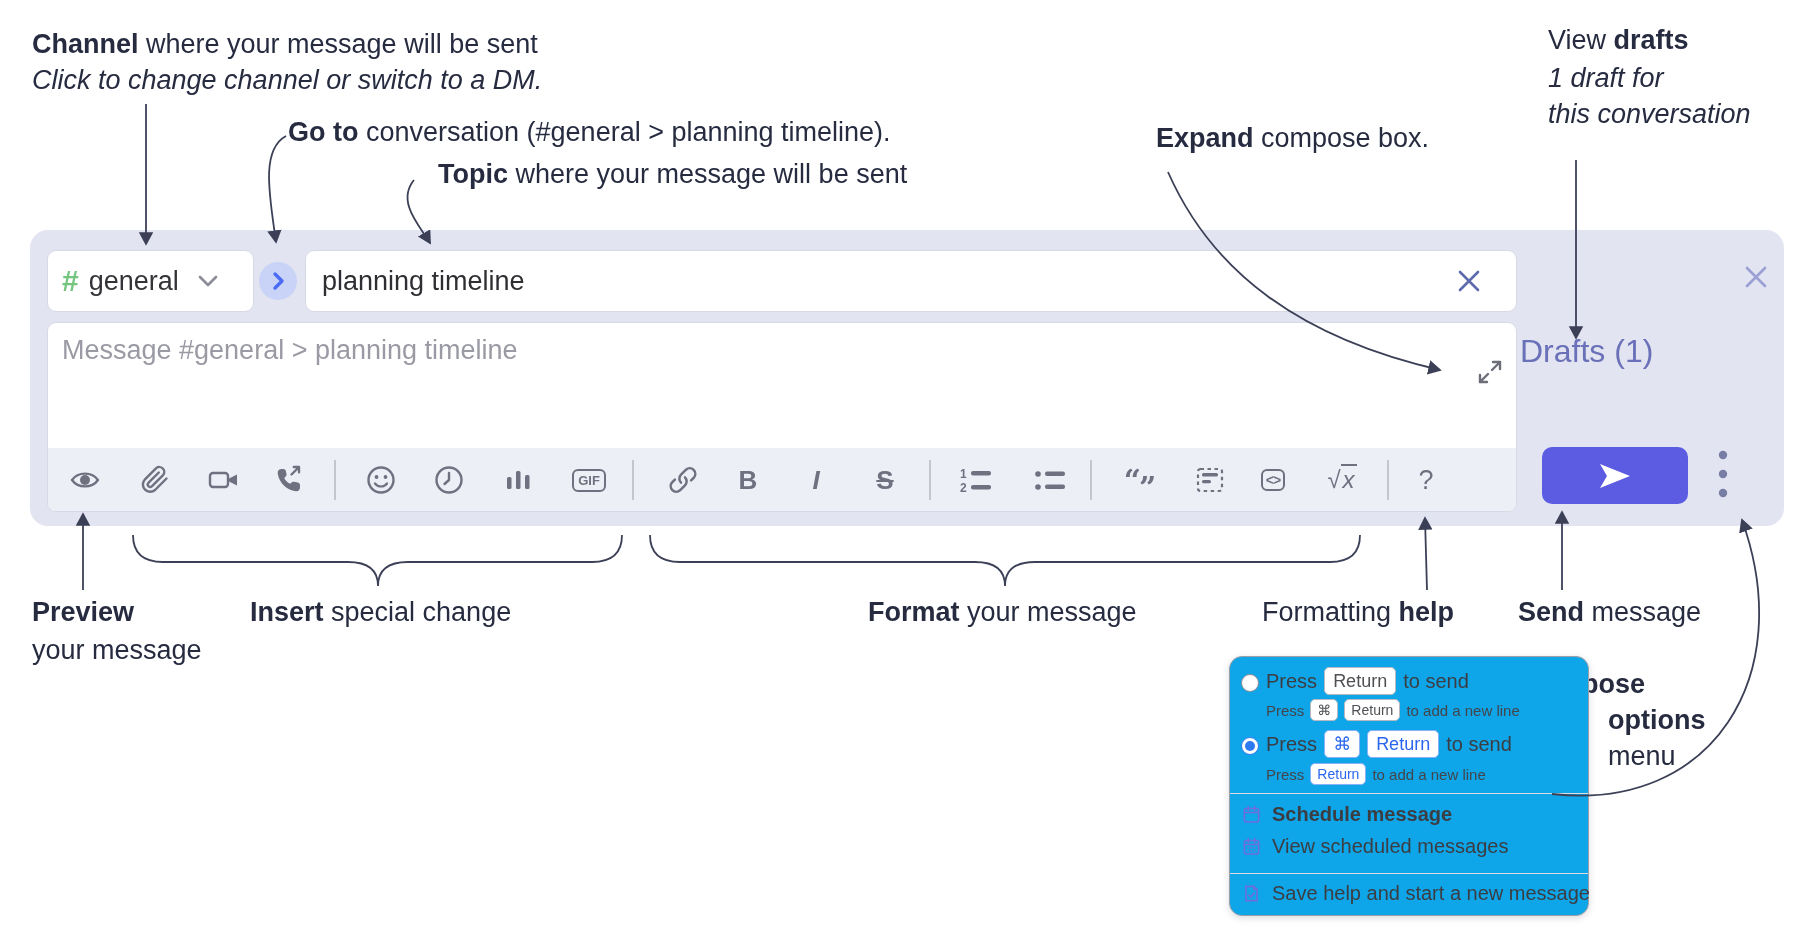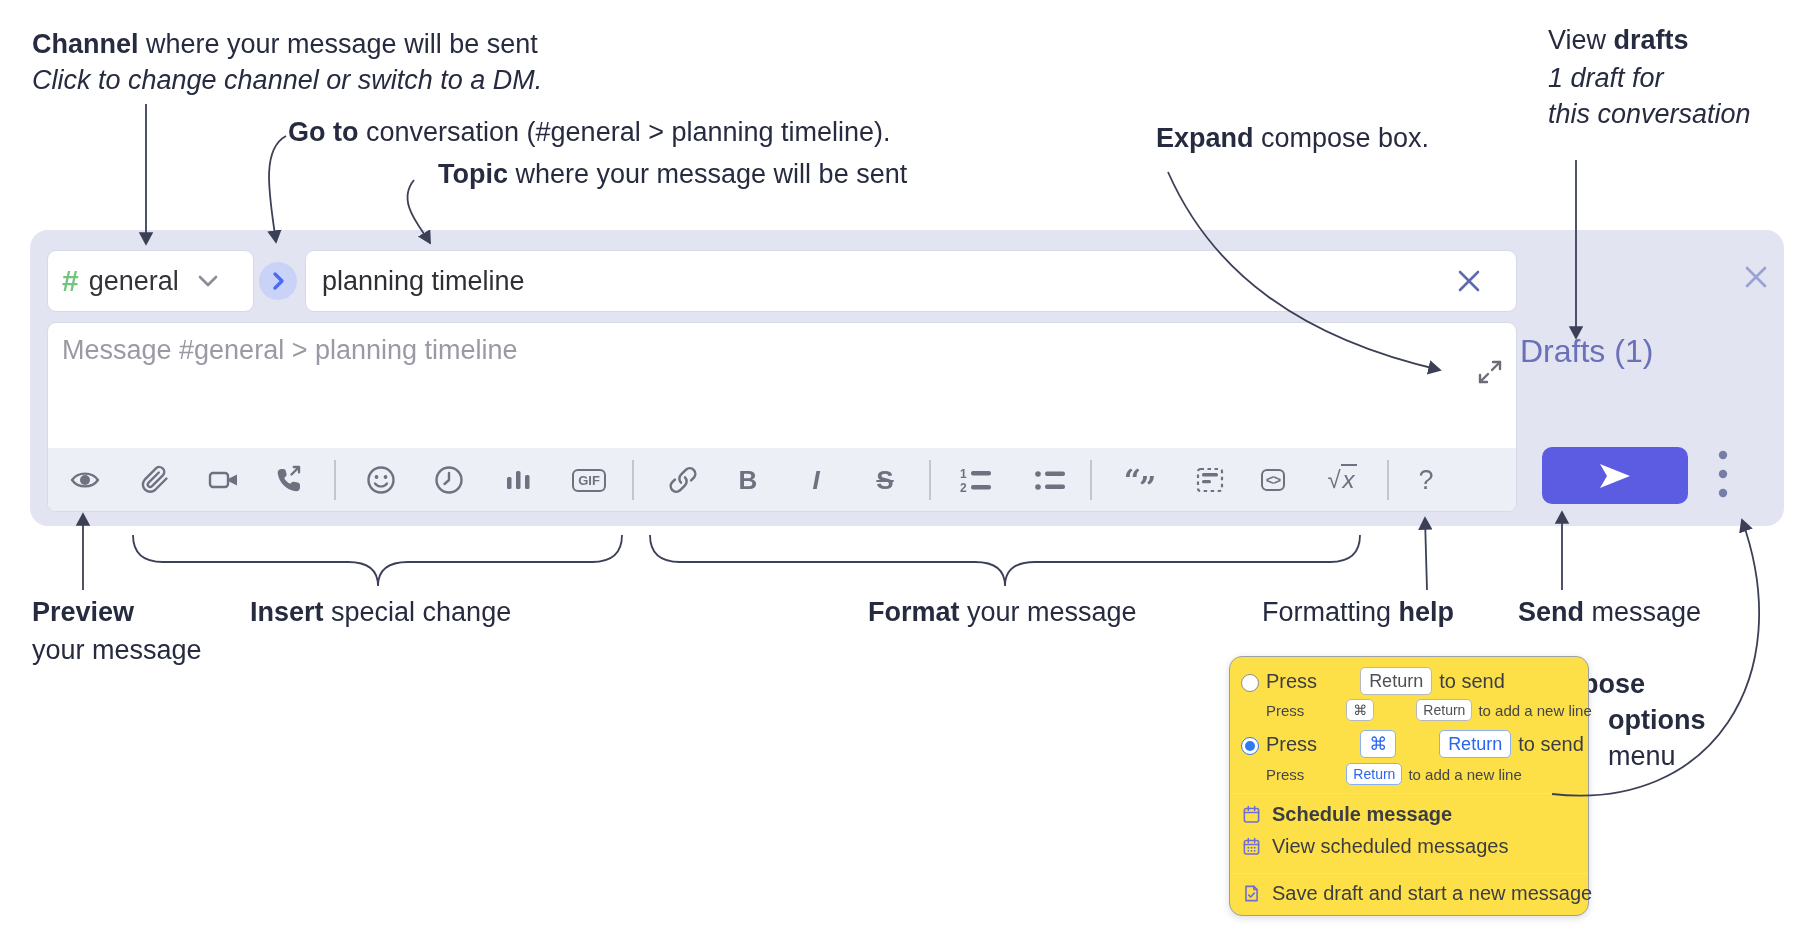--- a/index.html
+++ b/index.html
@@ -33,24 +33,24 @@
   .tlabel.strik{text-decoration:line-through;}
   .gifbox{border:2.5px solid #6f7180;border-radius:6px;font-size:13px;font-weight:700;color:#6f7180;padding:3px 4px;line-height:13px;}
   .codebox{border:2.5px solid #6f7180;border-radius:6px;font-size:14px;font-weight:700;color:#6f7180;padding:2px 3px;line-height:14px;letter-spacing:-1px;}
   .mathlbl{font-size:24px;color:#6f7180;}
   .mathlbl .mx{font-style:italic;border-top:2px solid #6f7180;padding:0 2px;}
   .qmark{font-size:27px;color:#6f7180;}
   .quotes{font-family:"DejaVu Serif",serif;font-weight:700;font-size:30px;color:#6f7180;letter-spacing:-2px;}
   .send-btn{position:absolute;left:1542px;top:447px;width:146px;height:57px;background:#5b5ce2;border:none;border-radius:10px;display:flex;align-items:center;justify-content:center;cursor:pointer;}
   .drafts-link{position:absolute;left:1520px;top:333px;font-size:32px;color:#6a71b8;cursor:pointer;text-decoration:none;}
   
-  .popup{position:absolute;left:1229px;top:656px;width:360px;height:260px;background:#fde047;border:1.5px solid #9aa0a6;border-radius:13px;box-shadow:0 2px 7px rgba(60,60,90,.18);box-sizing:border-box;}
+  .popup{position:absolute;left:1229px;top:656px;width:360px;height:260px;background:#0ea5e9;border:1.5px solid #9aa0a6;border-radius:13px;box-shadow:0 2px 7px rgba(60,60,90,.18);box-sizing:border-box;}
   .prow{position:absolute;left:36px;display:flex;align-items:center;gap:7px;font-size:20px;color:#3c3d42;white-space:nowrap;}
   .psub{position:absolute;left:36px;display:flex;align-items:center;gap:6px;font-size:15px;color:#44454a;white-space:nowrap;}
-  .key{display:inline-block;border:1px solid #b6b9bf;border-radius:5px;background:#fff;color:#4e5054;font-size:18px;line-height:26px;padding:0 8px;margin-left:36px;}
+  .key{display:inline-block;border:1px solid #b6b9bf;border-radius:5px;background:#fff;color:#4e5054;font-size:18px;line-height:26px;padding:0 8px;}
   .key.sm{font-size:14px;line-height:20px;padding:0 6px;}
   .key.blue{border-color:#8ab1f8;color:#2a66ee;}
   .radio{position:absolute;left:11px;width:18px;height:18px;border:1.5px solid #8b8d92;border-radius:50%;box-sizing:border-box;background:#fff;cursor:pointer;}
   .radio.sel{border-color:#2f7af0;}
   .radio.sel::after{content:"";position:absolute;left:2.5px;top:2.5px;width:10px;height:10px;border-radius:50%;background:#2f7af0;}
   .pdivider{position:absolute;left:0;width:100%;height:1px;background:#dcdde0;}
   .pitem{position:absolute;left:12px;display:flex;align-items:center;gap:11px;font-size:20px;color:#3c3d42;white-space:nowrap;cursor:pointer;}
   
   .overlay{position:absolute;left:0;top:0;z-index:20;pointer-events:none;}
 </style>
@@ -302,21 +302,21 @@
   <div class="pdivider" style="top:216px;"></div>
 
   <div class="pitem" style="top:225px;">
     <svg width="19" height="19" viewBox="0 0 24 24">
         <g stroke="#6f6cdb" stroke-width="2" fill="none" stroke-linecap="round" stroke-linejoin="round">
           <path d="M5 3 H15 L19 7 V21 H5 Z"></path>
           <path d="M15 3 V7 H19"></path>
           <path d="M8.5 14 L11 16.5 L15.5 11.5"></path>
         </g>
       </svg>
-    <span>Save draft and start a new message</span>
+    <span>Save help and start a new message</span>
   </div>
 </div>
 
 <svg class="overlay" width="1814" height="944" viewBox="0 0 1814 944">
   <defs>
     <marker id="ah" markerWidth="9" markerHeight="9" refX="6.5" refY="4" orient="auto">
       <path d="M0,0 L7.5,4 L0,8 Z" fill="#3c4057"></path>
     </marker>
   </defs>
   <g stroke="#3c4057" stroke-width="1.8" fill="none">

